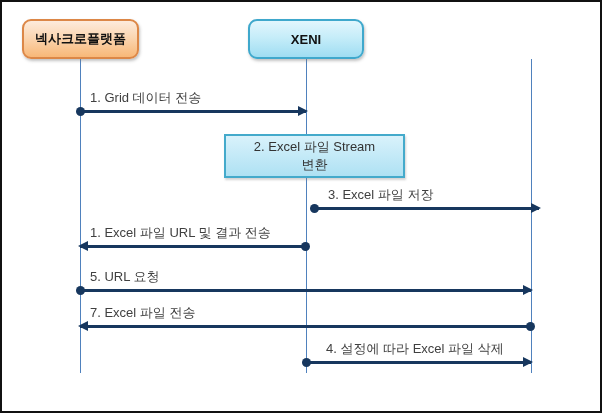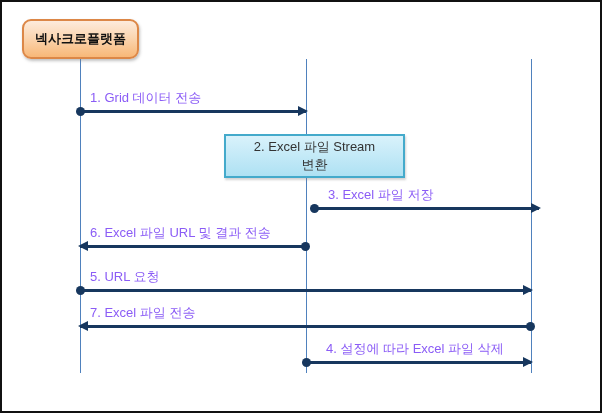--- a/index.html
+++ b/index.html
@@ -44,21 +44,21 @@
     background:#17375E; top:-3px;
   }
   .dot-start { left:-4px; }
   .dot-end   { right:-4px; }
   .msg .head { position:absolute; width:0; height:0; top:-4px;
     border-top:5.5px solid transparent; border-bottom:5.5px solid transparent; }
   .head-e { right:-2px; border-left:10px solid #17375E; }
   .head-w { left:-2px;  border-right:10px solid #17375E; }
   .msg .lbl {
     position:absolute; top:-21px; height:17px; line-height:17px;
-    font-size:13px; color:#8b5cf6; white-space:nowrap;
+    font-size:13px; color:#404040; white-space:nowrap;
   }
   .m1 { left:78px;  width:226px; top:108px; }
   .m3 { left:312px; width:225px; top:205px; }
   .m4 { left:78px;  width:226px; top:243px; }
   .m5 { left:78px;  width:451px; top:287px; }
   .m6 { left:78px;  width:451px; top:323px; }
   .m7 { left:304px; width:225px; top:359px; }
   .m1 .lbl { left:10px; }
   .m3 .lbl { left:14px; }
   .m4 .lbl { left:10px; }
@@ -77,20 +77,23 @@
   }
 </style>
 </head>
 <body>
 
 <div class="stage">
 
   <div class="actor actor-nexacro">
     <span>넥사크로플랫폼</span>
   </div>
+  <div class="actor actor-xeni">
+    <span>XENI</span>
+  </div>
 
   <div class="lifeline ll-nexacro"></div>
   <div class="lifeline ll-xeni"></div>
   <div class="lifeline ll-fs"></div>
 
   <div class="msg m1">
     <span class="lbl">1. Grid 데이터 전송</span>
     <span class="line"></span>
     <span class="dot dot-start"></span>
     <span class="head head-e"></span>
@@ -102,21 +105,21 @@
   </div>
 
   <div class="msg m3">
     <span class="lbl">3. Excel 파일 저장</span>
     <span class="line"></span>
     <span class="dot dot-start"></span>
     <span class="head head-e"></span>
   </div>
 
   <div class="msg m4">
-    <span class="lbl">6. Excel 파일 URL 및 결과 전송</span>
+    <span class="lbl">1. Excel 파일 URL 및 결과 전송</span>
     <span class="line"></span>
     <span class="dot dot-end"></span>
     <span class="head head-w"></span>
   </div>
 
   <div class="msg m5">
     <span class="lbl">5. URL 요청</span>
     <span class="line"></span>
     <span class="dot dot-start"></span>
     <span class="head head-e"></span>

